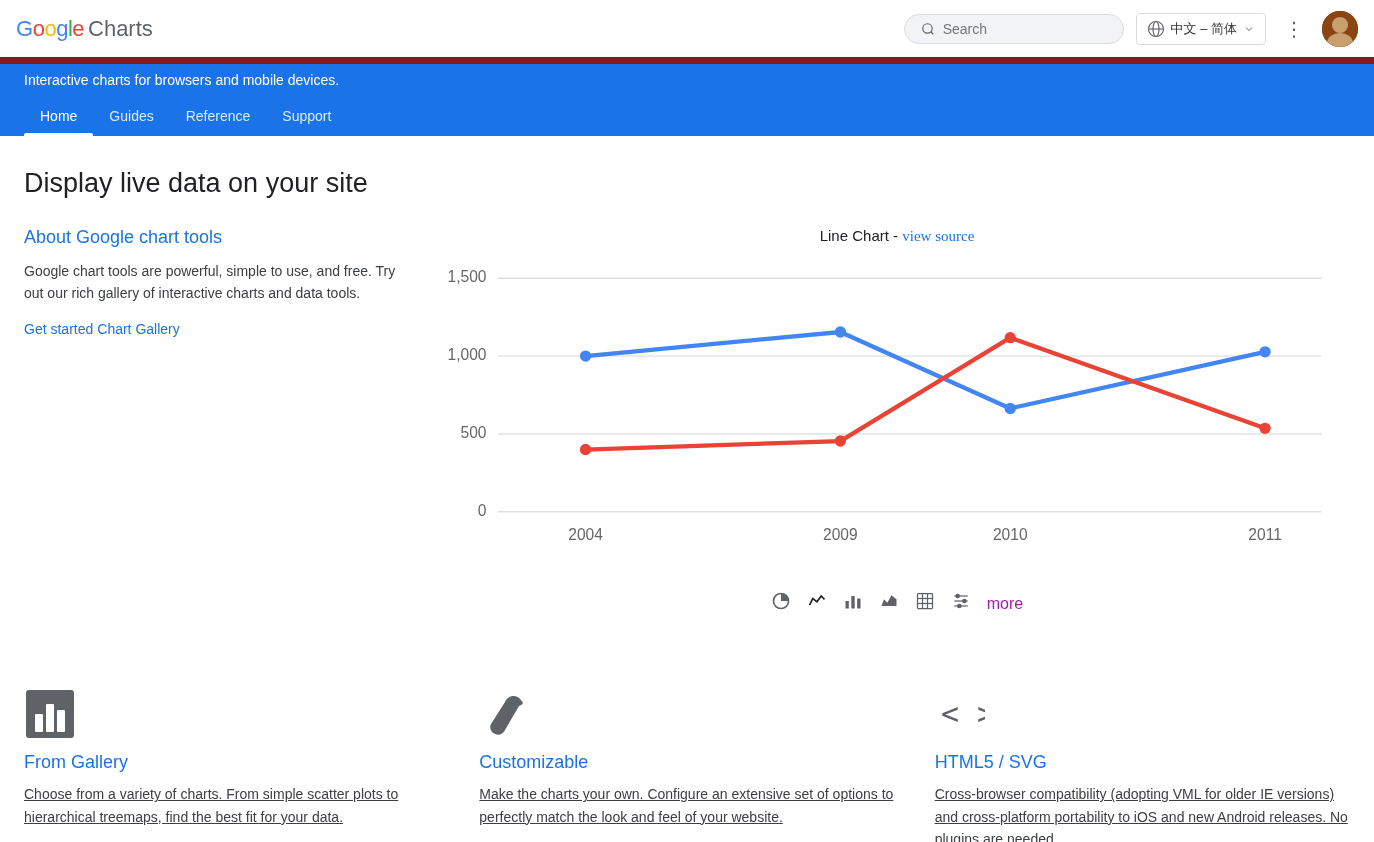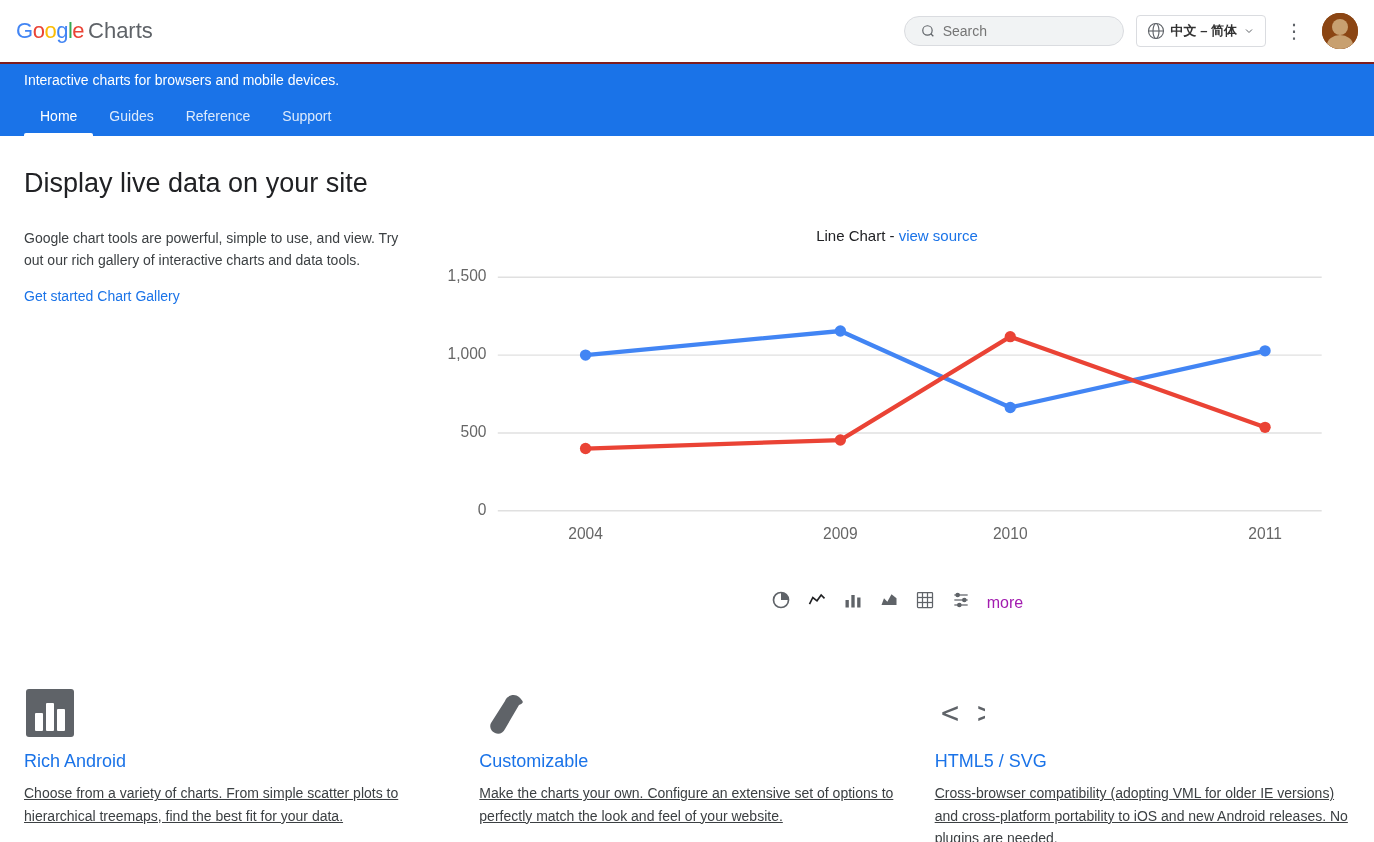--- a/index.html
+++ b/index.html
@@ -5,21 +5,21 @@
     * { box-sizing: border-box; margin: 0; padding: 0; }
     body { font-family: Arial, sans-serif; font-size: 14px; color: #333; background: #fff; }
 
     
     .top-bar {
       display: flex;
       align-items: center;
       justify-content: space-between;
       padding: 0 16px;
       height: 64px;
-      border-bottom: 2px solid #7f1d1d;
+      border-bottom: 7px solid #7f1d1d;
     }
     .logo-area {
       display: flex;
       align-items: center;
       gap: 4px;
     }
     .logo-google {
       font-size: 22px;
       font-weight: 400;
       letter-spacing: -0.5px;
@@ -62,21 +62,20 @@
     .lang-btn {
       display: flex;
       align-items: center;
       gap: 6px;
       border: 1px solid #dadce0;
       border-radius: 4px;
       padding: 6px 10px;
       cursor: pointer;
       font-size: 13px;
       color: #333;
-      font-weight: bold;
     }
     .more-vert {
       cursor: pointer;
       font-size: 20px;
       color: #5f6368;
       padding: 6px;
     }
     .avatar {
       width: 36px;
       height: 36px;
@@ -176,20 +175,21 @@
     .chart-title {
       text-align: center;
       font-size: 15px;
       font-weight: 500;
       color: #202124;
       margin-bottom: 12px;
     }
     .chart-title a {
       color: #1a73e8;
       text-decoration: none;
+      font-family: Liberation Serif, serif;
     }
     .chart-container {
       width: 100%;
       position: relative;
     }
     .chart-icons {
       display: flex;
       justify-content: center;
       align-items: center;
       gap: 16px;
@@ -309,21 +309,22 @@
   <a class="nav-item">Reference</a>
   <a class="nav-item">Support</a>
 </div>
 
 <div class="main-content">
   <h1 class="page-title">Display live data on your site</h1>
 
   <div class="two-col">
 
     <div class="left-col">
-      <p class="section-desc">Google chart tools are powerful, simple to use, and view. Try out our rich gallery of interactive charts and data tools.</p>
+      <a class="section-link">About Google chart tools</a>
+      <p class="section-desc">Google chart tools are powerful, simple to use, and free. Try out our rich gallery of interactive charts and data tools.</p>
       <div class="action-links">
         <a class="action-link">Get started</a>
         <a class="action-link">Chart Gallery</a>
       </div>
     </div>
 
     <div class="right-col">
       <div class="chart-title">
         <span>Line Chart - </span><a href="#">view source</a>
       </div>
@@ -415,21 +416,21 @@
   <div class="features">
 
     <div class="feature">
       <div class="feature-icon">
         <div class="bar-icon">
           <span style="height:18px"></span>
           <span style="height:28px"></span>
           <span style="height:22px"></span>
         </div>
       </div>
-      <a class="feature-title">Rich Android</a>
+      <a class="feature-title">From Gallery</a>
       <p class="feature-desc">Choose from a variety of charts. From simple scatter plots to hierarchical treemaps, find the best fit for your data.</p>
     </div>
 
     <div class="feature">
       <div class="feature-icon">
         <svg width="48" height="48" viewBox="0 0 48 48">
           <path d="M38 8 C34 4 26 6 24 12 L10 34 C8 38 10 42 14 44 C18 46 22 44 24 40 L38 16 C44 14 42 12 38 8Z" fill="#5f6368"></path>
           <circle cx="14" cy="40" r="3" fill="#5f6368"></circle>
         </svg>
       </div>

